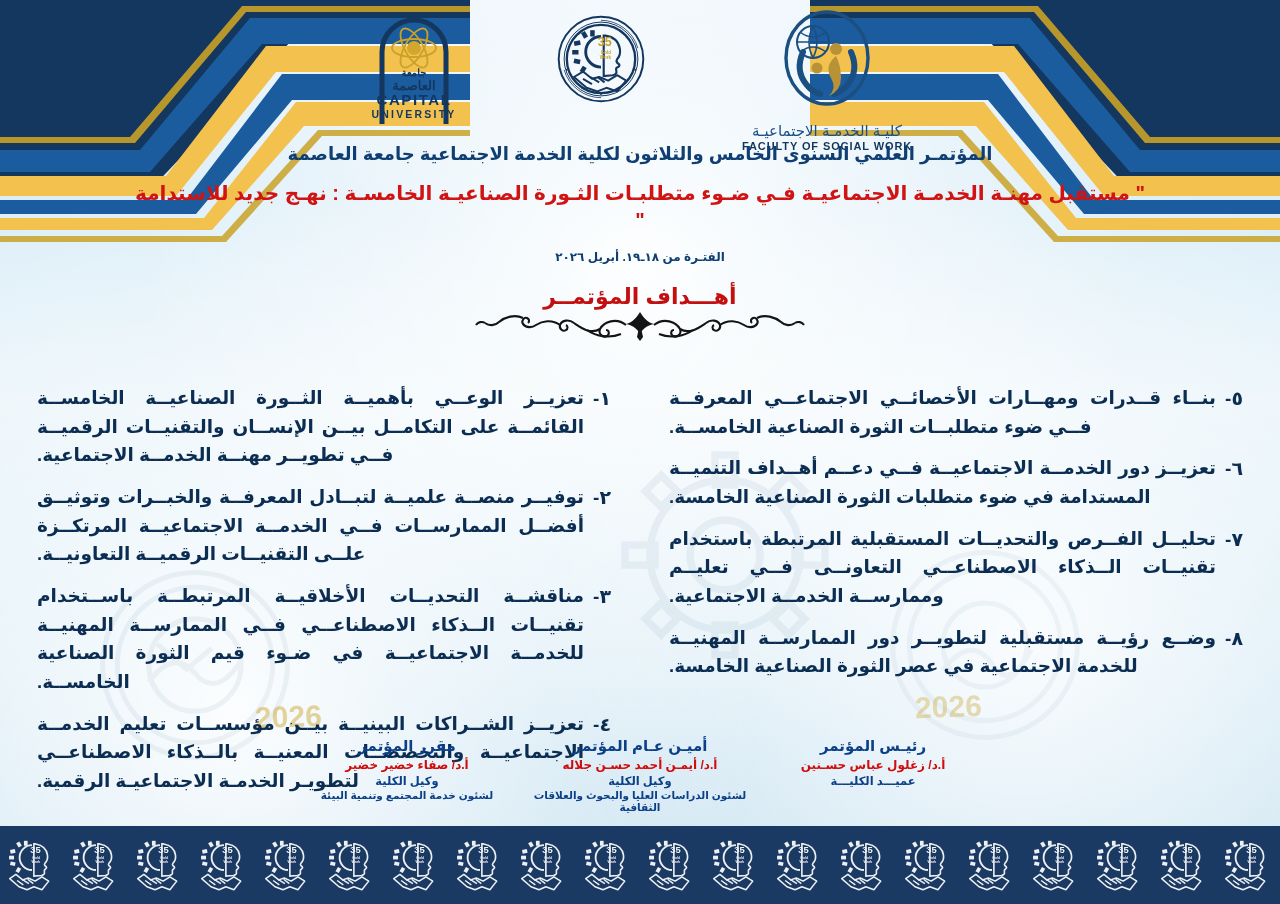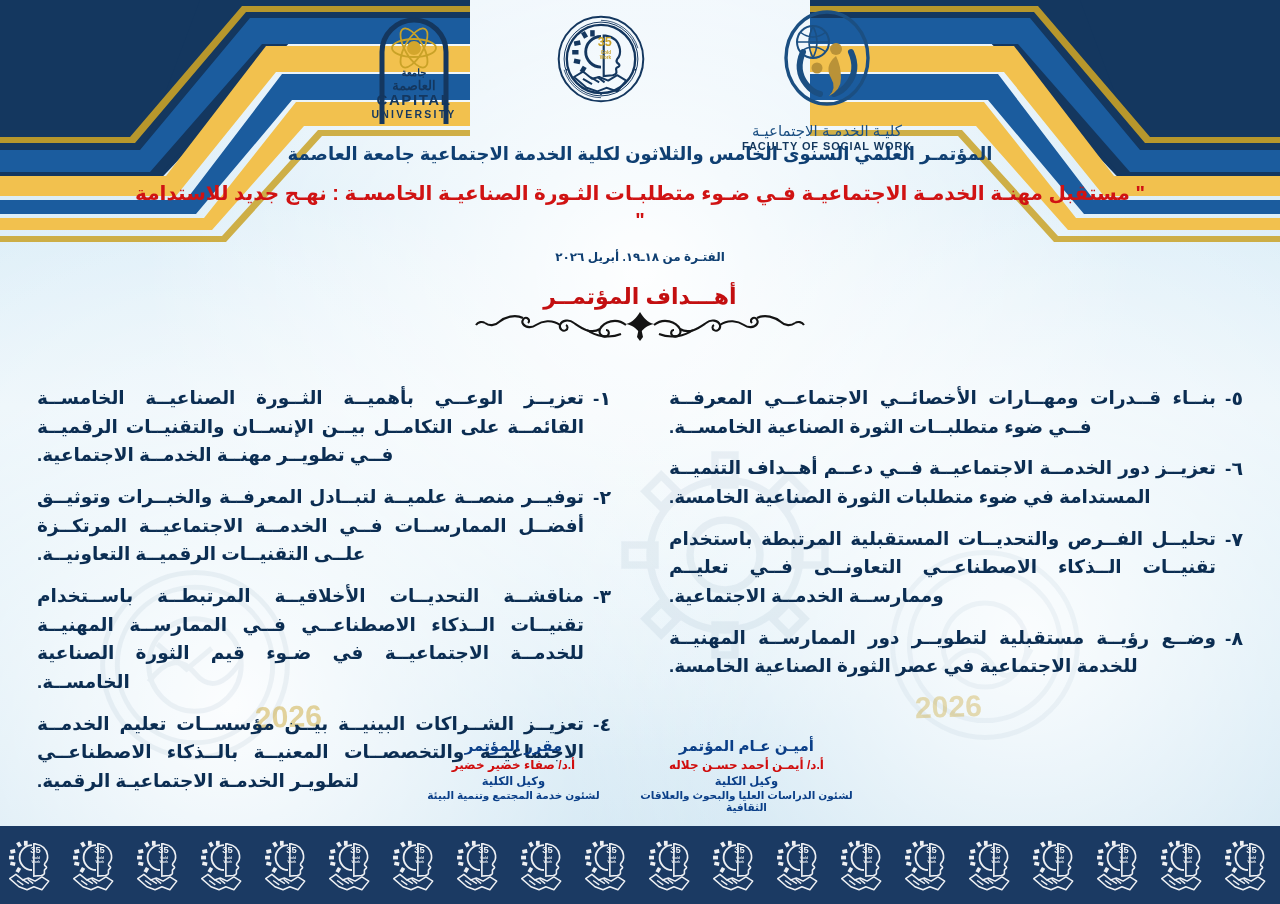--- a/index.html
+++ b/index.html
@@ -321,20 +321,26 @@
       <div class="name">أ.د/ صفاء خضير خضير</div>
       <div class="post1">وكيل الكلية</div>
       <div class="post2">لشئون خدمة المجتمع وتنمية البيئة</div>
     </div>
     <div class="sig" style="width:245px;">
       <div class="role">أميـن عـام المؤتمر</div>
       <div class="name">أ.د/ أيمـن أحمد حسـن جلاله</div>
       <div class="post1">وكيل الكلية</div>
       <div class="post2">لشئون الدراسات العليا والبحوث والعلاقات الثقافية</div>
     </div>
+    <div class="sig">
+      <div class="role">رئيـس المؤتمر</div>
+      <div class="name">أ.د/ زغلول عباس حسـنين</div>
+      <div class="post1">عميـــد الكليـــة</div>
+      <div class="post2"></div>
+    </div>
   </div>
 
   <div class="footer">
     <div class="row" id="footer-row">
   <svg class="fl" viewBox="0 0 100 100" xmlns="http://www.w3.org/2000/svg">
     <g fill="none" stroke="#ffffff" stroke-width="3">
       <path d="M50 18 a20 20 0 1 0 0 40"></path>
     </g>
     <g fill="#ffffff">
       <rect x="26" y="13" width="6" height="8" transform="rotate(-30 29 17)"></rect>

